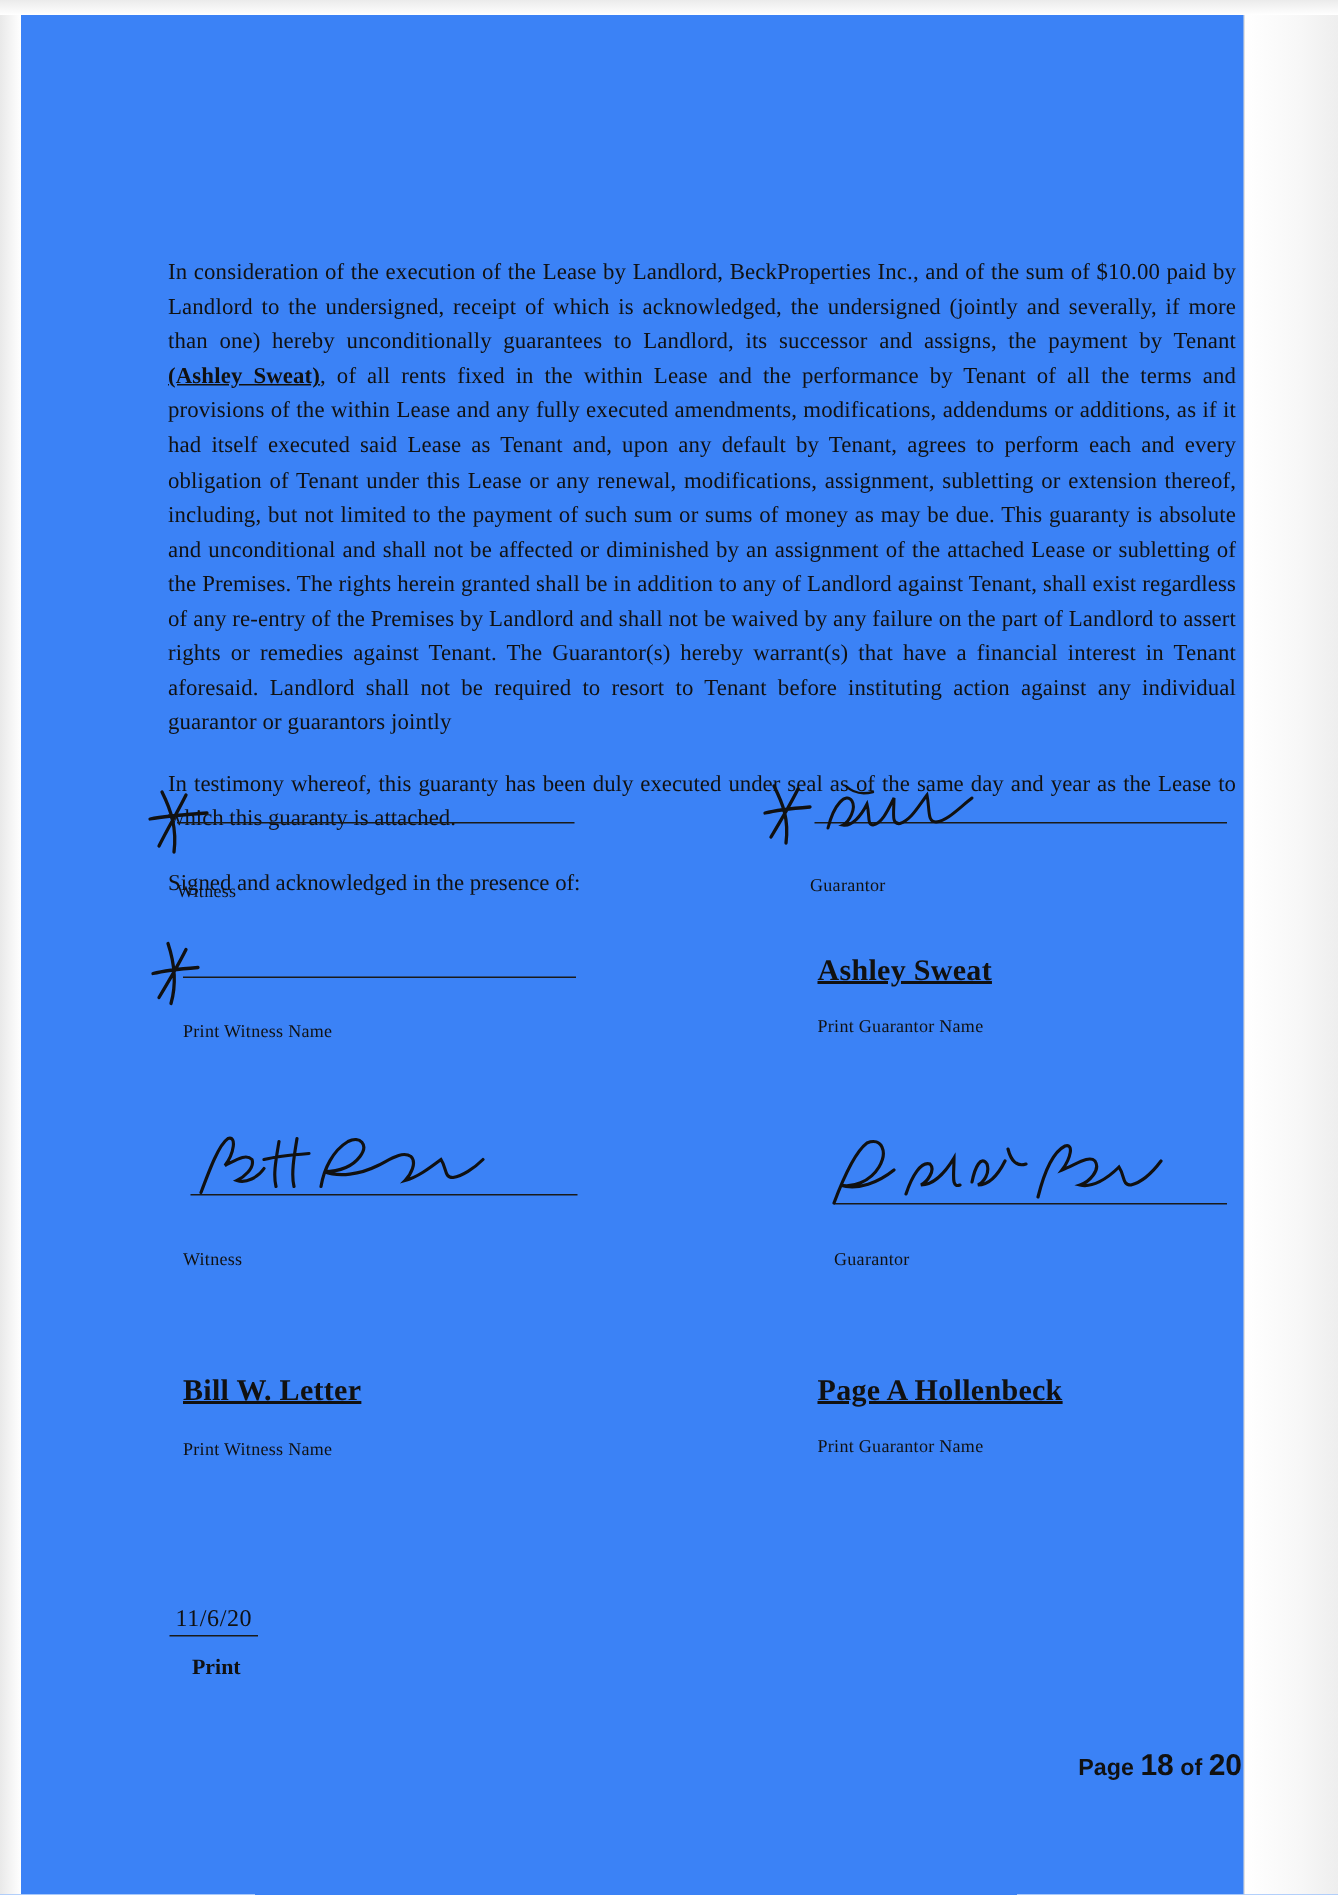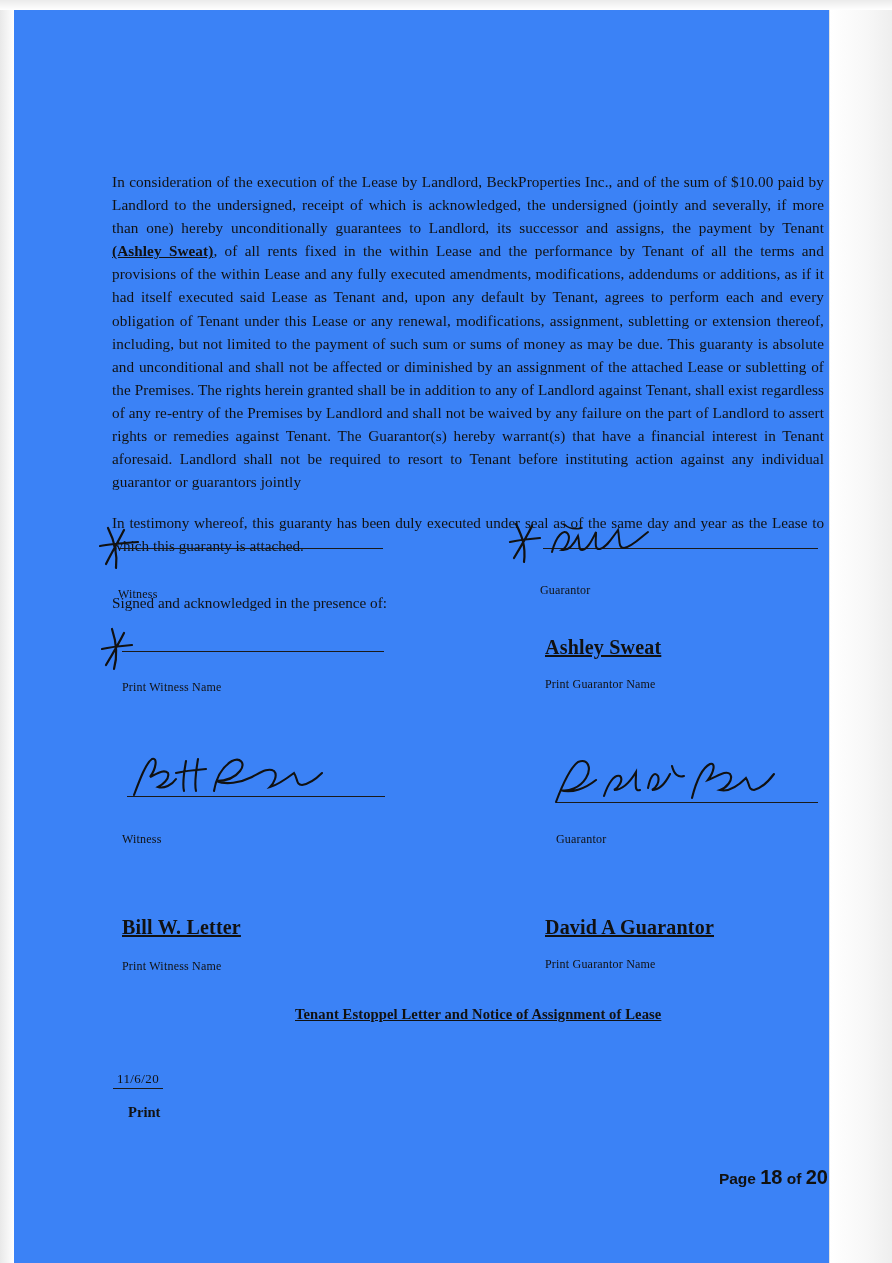--- a/index.html
+++ b/index.html
@@ -49,21 +49,21 @@
     line-height: 1.52;
     text-align: justify;
     margin: 0 0 18px 0;
     letter-spacing: 0.1px;
   }
   .u-bold { font-weight: bold; text-decoration: underline; }
 
   .para2 {
     font-size: 15.2px;
     line-height: 1.52;
-    margin: 0 0 34px 0;
+    margin: 0 0 20px 0;
     text-align: justify;
   }
   .para3 {
     font-size: 15.2px;
     line-height: 1.5;
     margin: 0 0 10px 0;
   }
 
   .sig-line {
     border-bottom: 1.6px solid #1a1a1a;
@@ -89,21 +89,21 @@
     font-size: 14.6px;
     font-weight: bold;
     text-decoration: underline;
     letter-spacing: 0.1px;
   }
 
   .date-value {
     position: absolute;
     left: 113px;
     top: 1071px;
-    font-size: 13px;
+    font-size: 16px;
     border-bottom: 1.4px solid #1a1a1a;
     padding: 0 4px 1px 4px;
     letter-spacing: 0.4px;
   }
   .date-label {
     position: absolute;
     left: 128px;
     top: 1104px;
     font-size: 14.6px;
     font-weight: bold;
@@ -167,24 +167,23 @@
   <div style="position:absolute; left:122px; top:823px;" class="sig-label">Witness</div>
 
   <div style="position:absolute; left:556px; top:801px; width:262px;">
     <div class="sig-line"></div>
   </div>
   <div style="position:absolute; left:556px; top:823px;" class="sig-label">Guarantor</div>
 
   <div style="position:absolute; left:122px; top:916px;" class="print-name">Bill W. Letter</div>
   <div style="position:absolute; left:122px; top:950px;" class="sig-label">Print Witness Name</div>
 
-  <div style="position:absolute; left:545px; top:916px;" class="print-name">David A Guarantor</div>
+  <div style="position:absolute; left:545px; top:916px;" class="print-name">Page A Hollenbeck</div>
   <div style="position:absolute; left:545px; top:948px;" class="sig-label">Print Guarantor Name</div>
 
-  <div class="footer-title">Tenant Estoppel Letter and Notice of Assignment of Lease</div>
 
   <div class="date-value">11/6/20</div>
   <div class="date-label">Print</div>
 
   <div class="page-number"><span>Page </span><span class="big">18</span><span> of </span><span class="big">20</span></div>
 
   <svg class="ink" style="left:98px; top:524px;" width="44" height="48" viewBox="0 0 44 48">
     <path d="M10 4 C16 16, 20 28, 18 44 M26 6 C20 18, 14 28, 8 40 M2 22 C12 20, 26 19, 40 18" stroke="#111" stroke-width="2.2" fill="none" stroke-linecap="round"></path>
   </svg>
 

